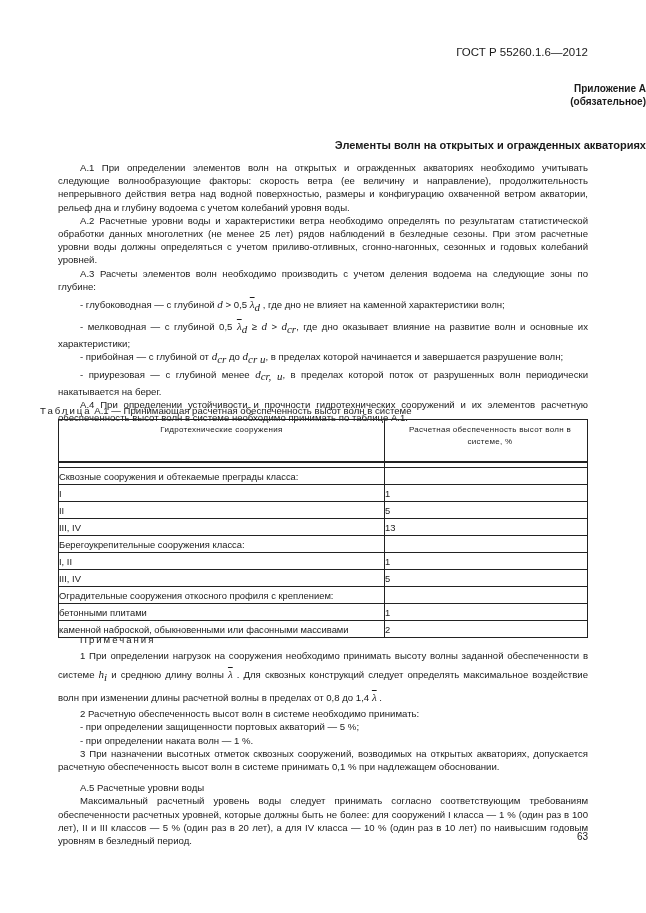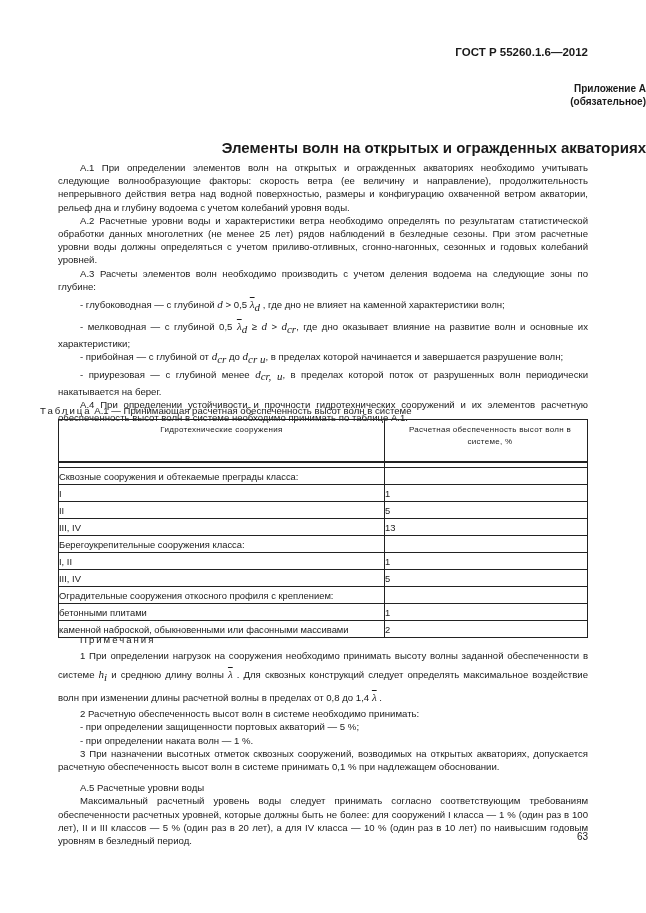--- a/index.html
+++ b/index.html
@@ -1,21 +1,21 @@
 <!DOCTYPE html>
 <html><head>
 <meta charset="utf-8">
 <style>
   html, body { margin: 0; padding: 0; background: #ffffff; }
   body { width: 646px; height: 913px; position: relative; overflow: hidden;
          font-family: "Liberation Sans", sans-serif; color: #1a1a1a; font-size: 9.6px; }
-  .hdr { position: absolute; top: 46px; right: 58px; font-weight: bold; font-size: 11.5px; text-align: right; }
+  .hdr { position: absolute; top: 46px; right: 58px; font-weight: normal; font-size: 11.5px; text-align: right; }
   .center { position: absolute; left: 0; width: 646px; text-align: right; font-weight: bold; font-size: 10px; }
   .appx { top: 82px; line-height: 13px; }
-  .title { top: 139px; font-size: 15px; }
+  .title { top: 139px; font-size: 11px; }
   .body { position: absolute; left: 58px; width: 530px; line-height: 13.2px; text-align: justify; }
   .p { margin: 0; }
   .ind { text-indent: 22px; }
   .gap { margin-top: 5px; }
   .gap2 { margin-top: 8px; }
   .spaced { letter-spacing: 2px; }
   .over { text-decoration: overline; }
   i { font-family: "Liberation Serif", serif; font-size: 11px; }
   sub { font-size: 7px; }
   table { position: absolute; left: 58px; top: 419px; width: 530px; border-collapse: collapse; font-size: 9.4px; }

